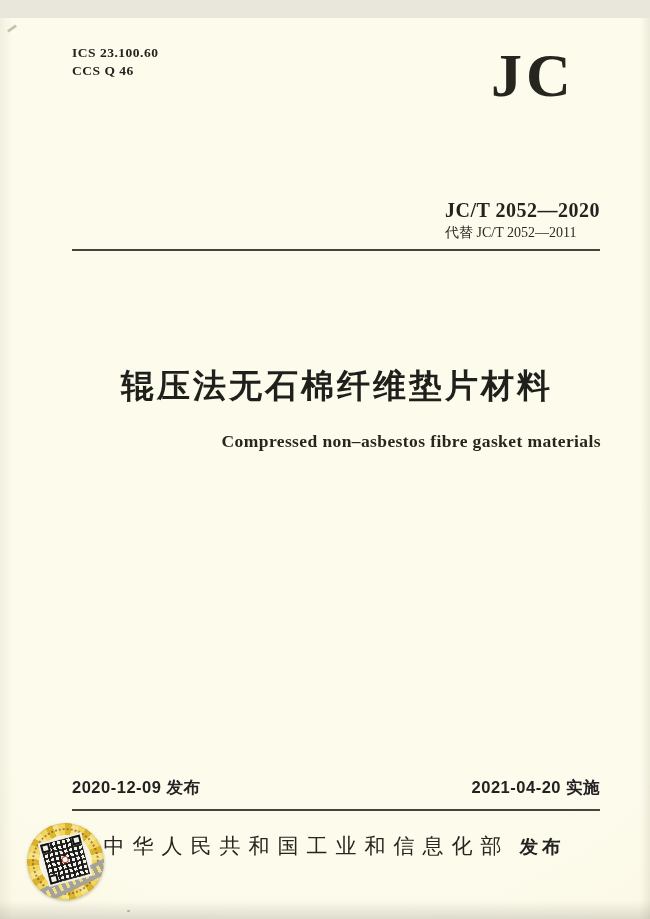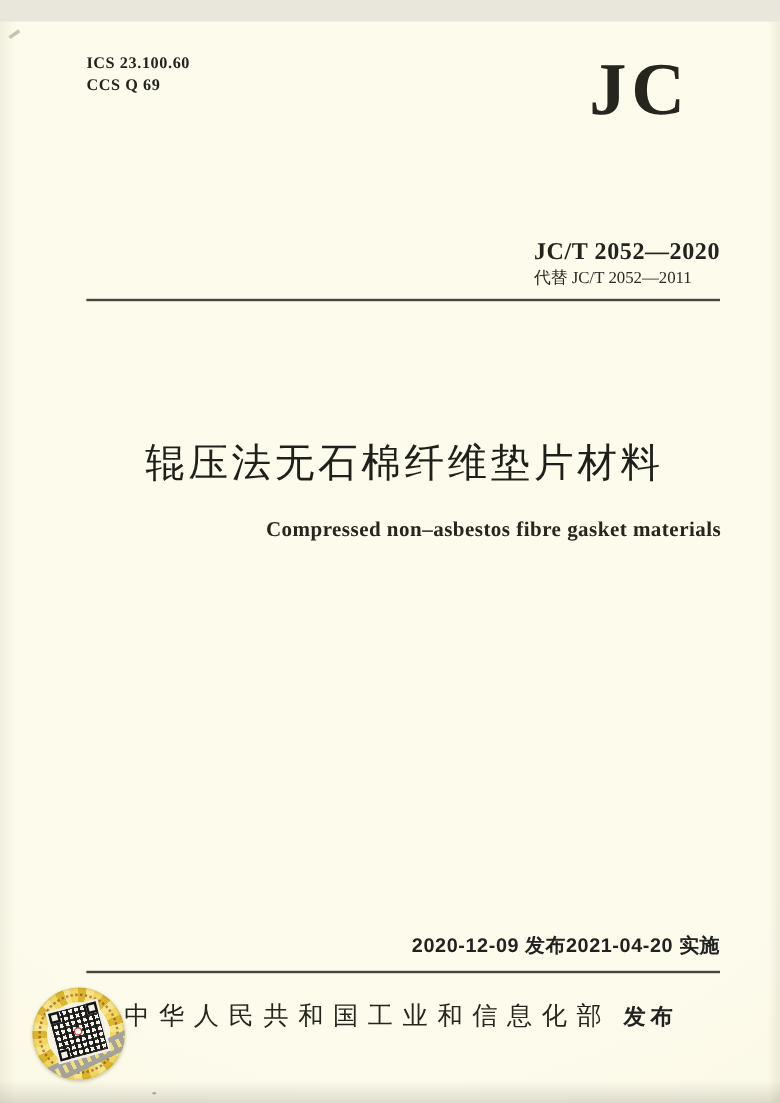--- a/index.html
+++ b/index.html
@@ -46,33 +46,33 @@
   .replaces{font-size:14px;line-height:22px;color:#2a2a26;}
   .rule{
     position:absolute;left:72px;width:528px;height:2px;
     background:#45443e;
   }
   .rule-top{top:231px;}
   .rule-bottom{top:791px;}
   
   .title-cn{
     position:absolute;left:73px;top:346px;width:528px;
-    text-align:center;font-size:33px;font-weight:normal;letter-spacing:3px;
+    text-align:center;font-size:33px;font-weight:bold;letter-spacing:3px;
     font-family:"Liberation Sans","DejaVu Sans",sans-serif;
     color:#1f1f1c;white-space:nowrap;
   }
   .title-en{
     position:absolute;left:73px;top:413px;width:528px;
     text-align:right;font-size:17.5px;font-weight:bold;letter-spacing:.4px;
     color:#26261f;
   }
   
   .dates-row{
     position:absolute;left:72px;top:759px;width:528px;
-    display:flex;justify-content:flex-end;
+    display:flex;justify-content:space-between;
     font-family:"Liberation Sans","DejaVu Sans",sans-serif;
     font-size:16.5px;font-weight:bold;letter-spacing:.5px;color:#222;
   }
   .dates-row .label{margin-left:5px;}
   
   .publisher-row{
     position:absolute;left:0;top:814px;width:650px;
     text-align:center;white-space:nowrap;transform:translateX(9px);
   }
   .publisher{
@@ -126,21 +126,21 @@
 </style>
 </head>
 <body>
 
 <div class="page">
 
   <div class="fold-mark"></div>
 
   <div class="ics-block">
     <div>ICS 23.100.60</div>
-    <div>CCS Q 69</div>
+    <div>CCS Q 46</div>
   </div>
 
   <div class="logo">JC</div>
 
 
   <div class="std-code-block">
     <div class="std-number">JC/T 2052—2020</div>
     <div class="replaces">代替 JC/T 2052—2011</div>
   </div>
 

